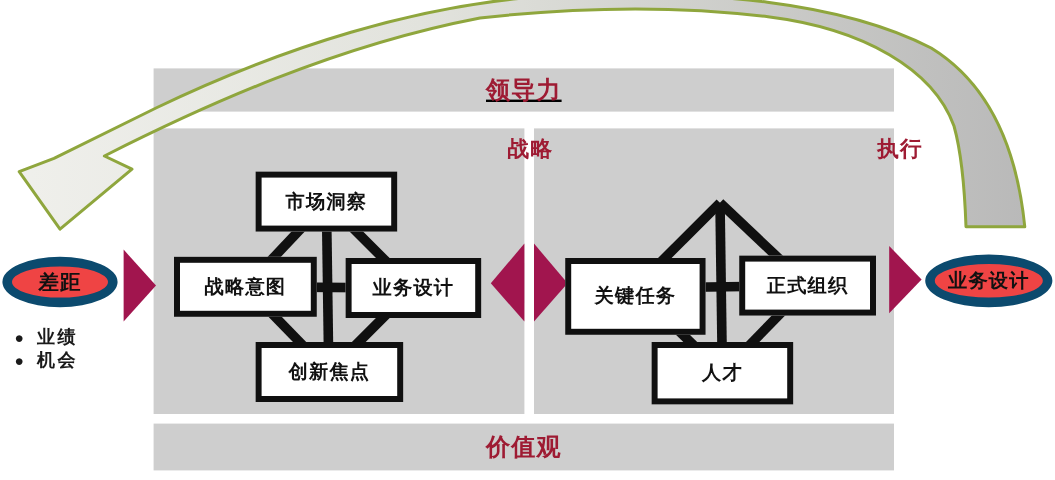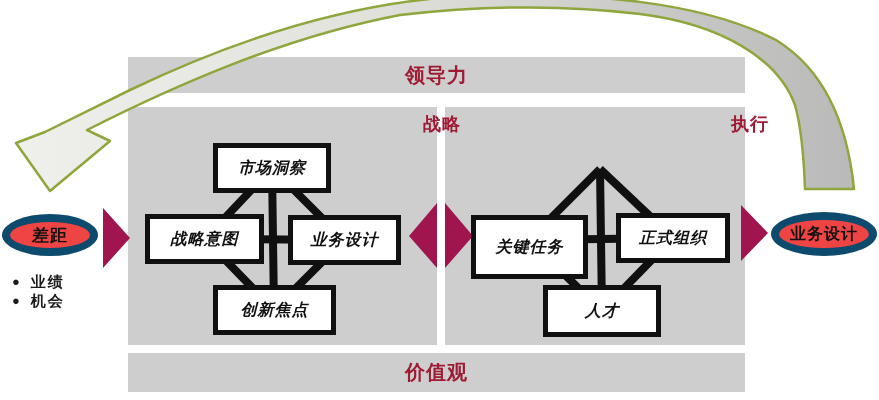--- a/index.html
+++ b/index.html
@@ -15,42 +15,42 @@
   .redlabel{
     color:#9e1b33;font-weight:bold;letter-spacing:1px;
   }
   .section-label{
     position:absolute;text-align:right;color:#9e1b33;
     font-weight:bold;font-size:18px;letter-spacing:1px;padding-left:24px;
   }
   .node{
     position:absolute;background:#ffffff;border:5px solid #101010;
     box-sizing:border-box;display:flex;align-items:center;justify-content:center;
-    font-weight:bold;font-size:16px;color:#111;letter-spacing:1px;font-style:italic;
+    font-weight:bold;font-size:16px;color:#111;letter-spacing:1px;
   }
   .oval{
     position:absolute;border:8px solid #0c4a6e;border-radius:50%;
     box-sizing:border-box;background:#ef4444;
     display:flex;align-items:center;justify-content:center;
     font-weight:bold;color:#111;letter-spacing:1px;
   }
   svg{position:absolute;left:0;top:0;}
   .bullets{
     position:absolute;left:12px;top:272px;color:#1a1a1a;
     font-size:15px;font-weight:600;line-height:19px;letter-spacing:2px;
   }
   .bullets .row{display:flex;align-items:center;gap:9px;}
   .bullets .dot{font-size:13px;}
 </style>
 </head>
 <body>
 
 <div id="stage">
 
-  <div class="graybar" style="left:128px;top:57px;width:617px;height:36px;">
+  <div class="graybar" style="left:128px;top:57px;width:617px;height:36px;text-decoration:underline;">
     <span class="redlabel" style="font-size:20px;">领导力</span>
   </div>
 
   <div class="graybar" style="left:128px;top:107px;width:309px;height:238px;"></div>
 
   <div class="graybar" style="left:445px;top:107px;width:300px;height:238px;"></div>
 
   <div class="graybar" style="left:128px;top:353px;width:617px;height:39px;justify-content:center;">
     <span class="redlabel" style="font-size:20px;">价值观</span>
   </div>

